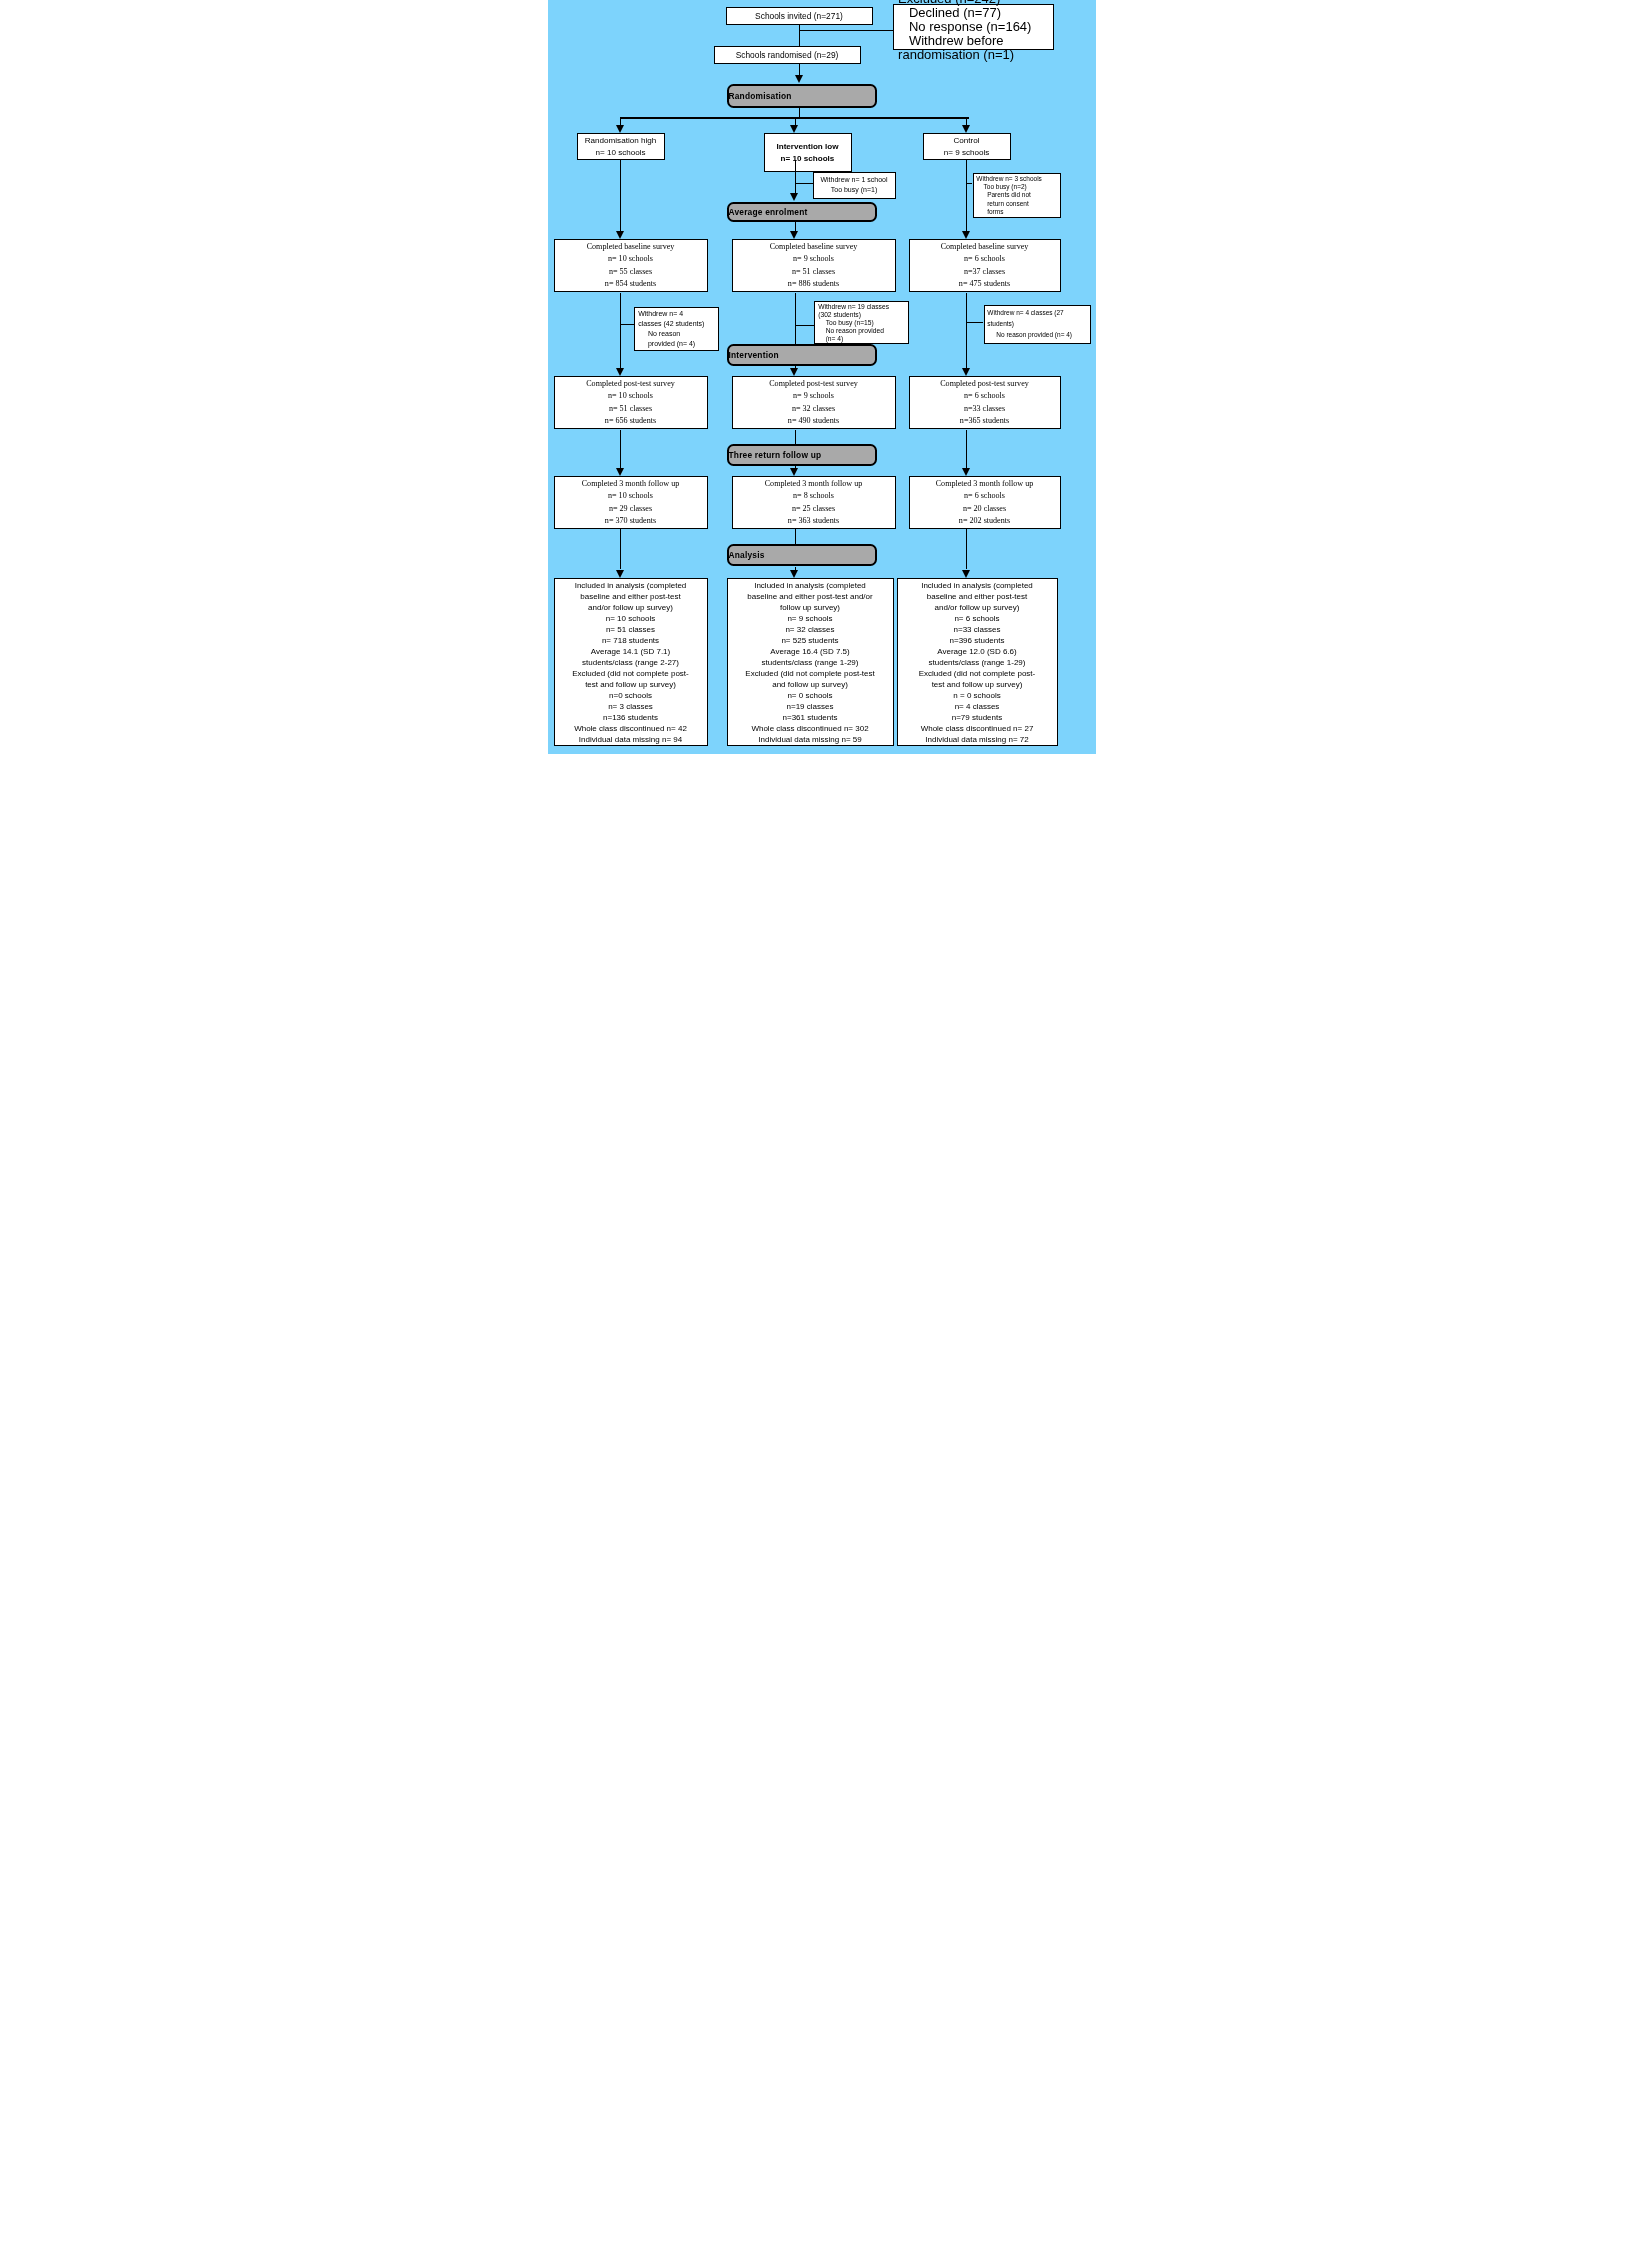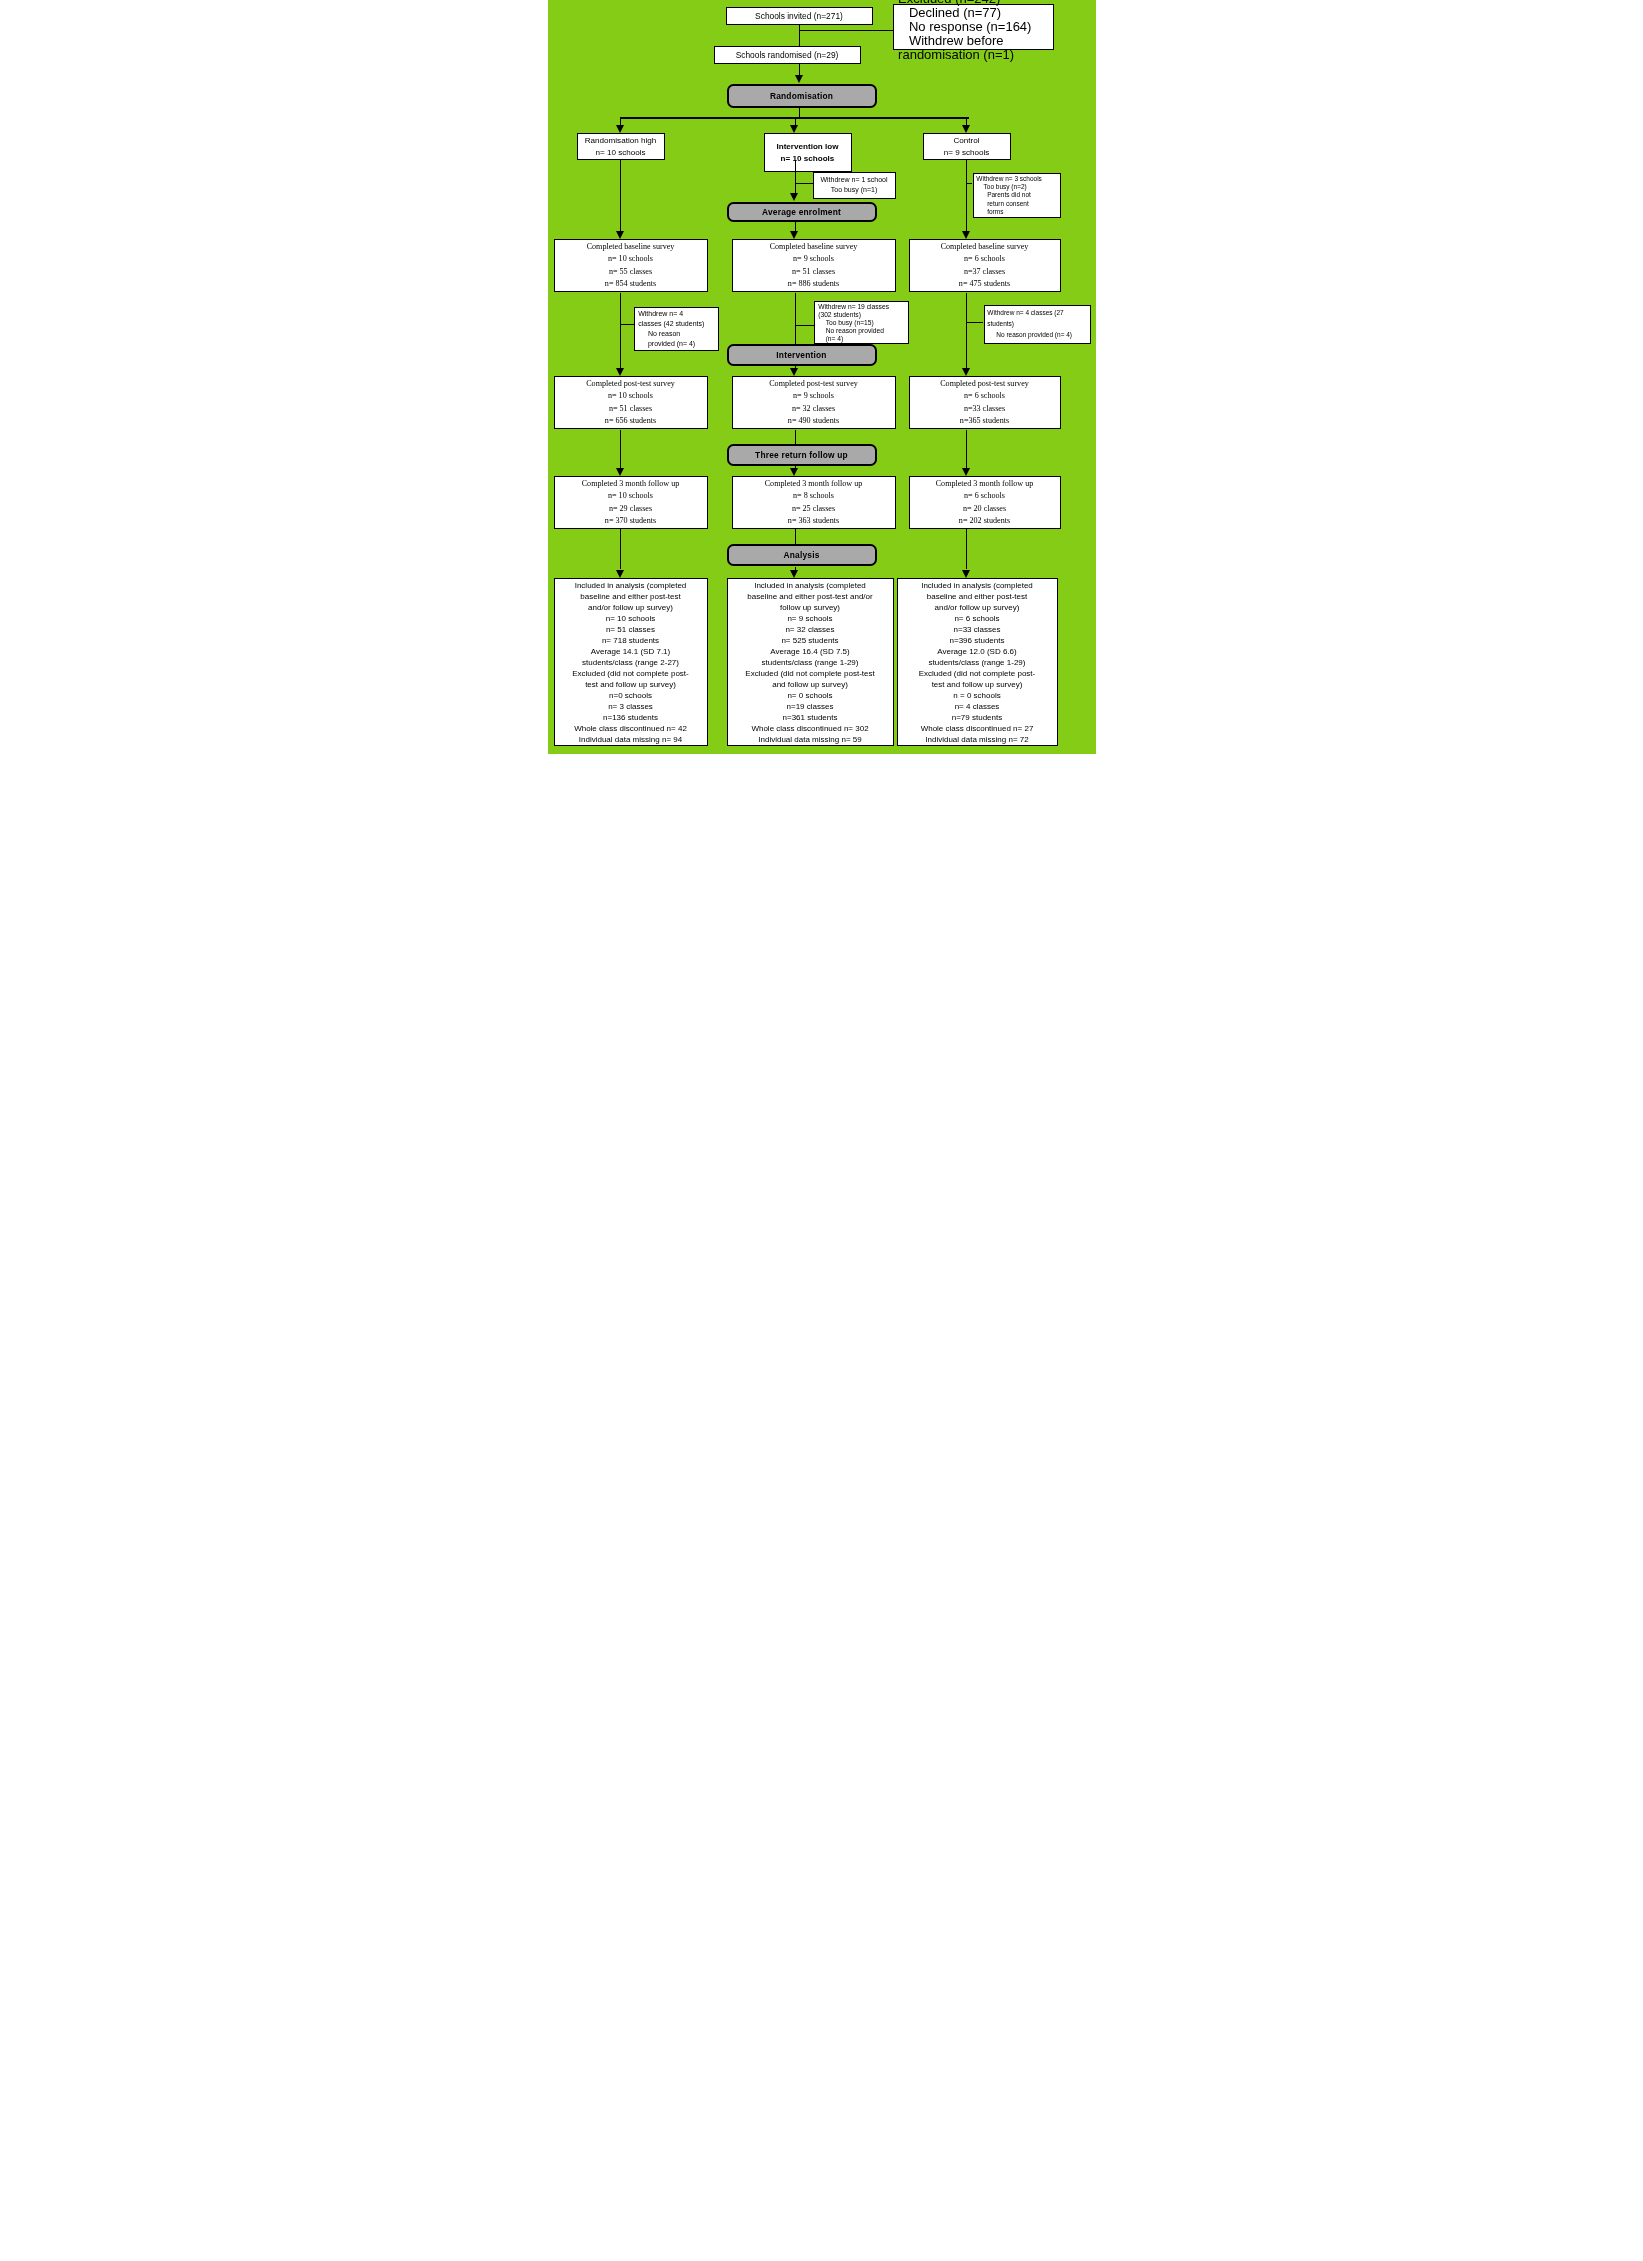--- a/index.html
+++ b/index.html
@@ -1,30 +1,30 @@
 <!DOCTYPE html>
 <html style="font-size:7.4px"><head>
 <meta charset="utf-8">
 <style>
   html,body{margin:0;padding:0;background:#ffffff;font-family:"Liberation Sans", sans-serif;color:#000;}
-  #stage{position:relative;width:548px;height:754px;margin:0 auto;background:#84cc16;}
+  #stage{position:relative;width:548px;height:754px;margin:0 auto;background:#7dd3fc;}
   .box{position:absolute;background:#fff;border:1.9px solid #000;box-sizing:border-box;
        display:flex;flex-direction:column;align-items:center;justify-content:center;
        text-align:center;}
   .multi{white-space:pre-wrap;width:100%;}
   .top-box{font-size:8.4px;line-height:14px;}
   .arm-box{font-size:8.1px;line-height:11.6px;}
   .survey-box{font-size:8.1px;line-height:12.3px;font-family:Liberation Serif, serif;}
   .analysis-box{font-size:8px;line-height:11px;}
   .left-align{align-items:flex-start;text-align:left;}
   .excluded-box{font-size:13px;line-height:14px;padding:1.9px 4.6px;}
   .wd{box-sizing:border-box;position:absolute;background:#fff;border:1.9px solid #000;
       display:flex;flex-direction:column;justify-content:center;}
   .bar{position:absolute;background:#a9a9a9;border:2.3px solid #000;border-radius:6.5px;
-       box-sizing:border-box;display:flex;align-items:center;justify-content:center;
+       box-sizing:border-box;display:flex;align-items:center;justify-content:flex-start;
        font-weight:bold;font-size:8.4px;letter-spacing:0.2px;}
   .vline{position:absolute;width:1.4px;background:#000;}
   .hline{position:absolute;height:1.4px;background:#000;}
   .hline-thick{position:absolute;height:2.3px;background:#000;}
   .ah{position:absolute;width:0;height:0;border-left:4.6px solid transparent;
       border-right:4.6px solid transparent;border-top:8.4px solid #000;}
 </style>
 </head>
 <body>
 

